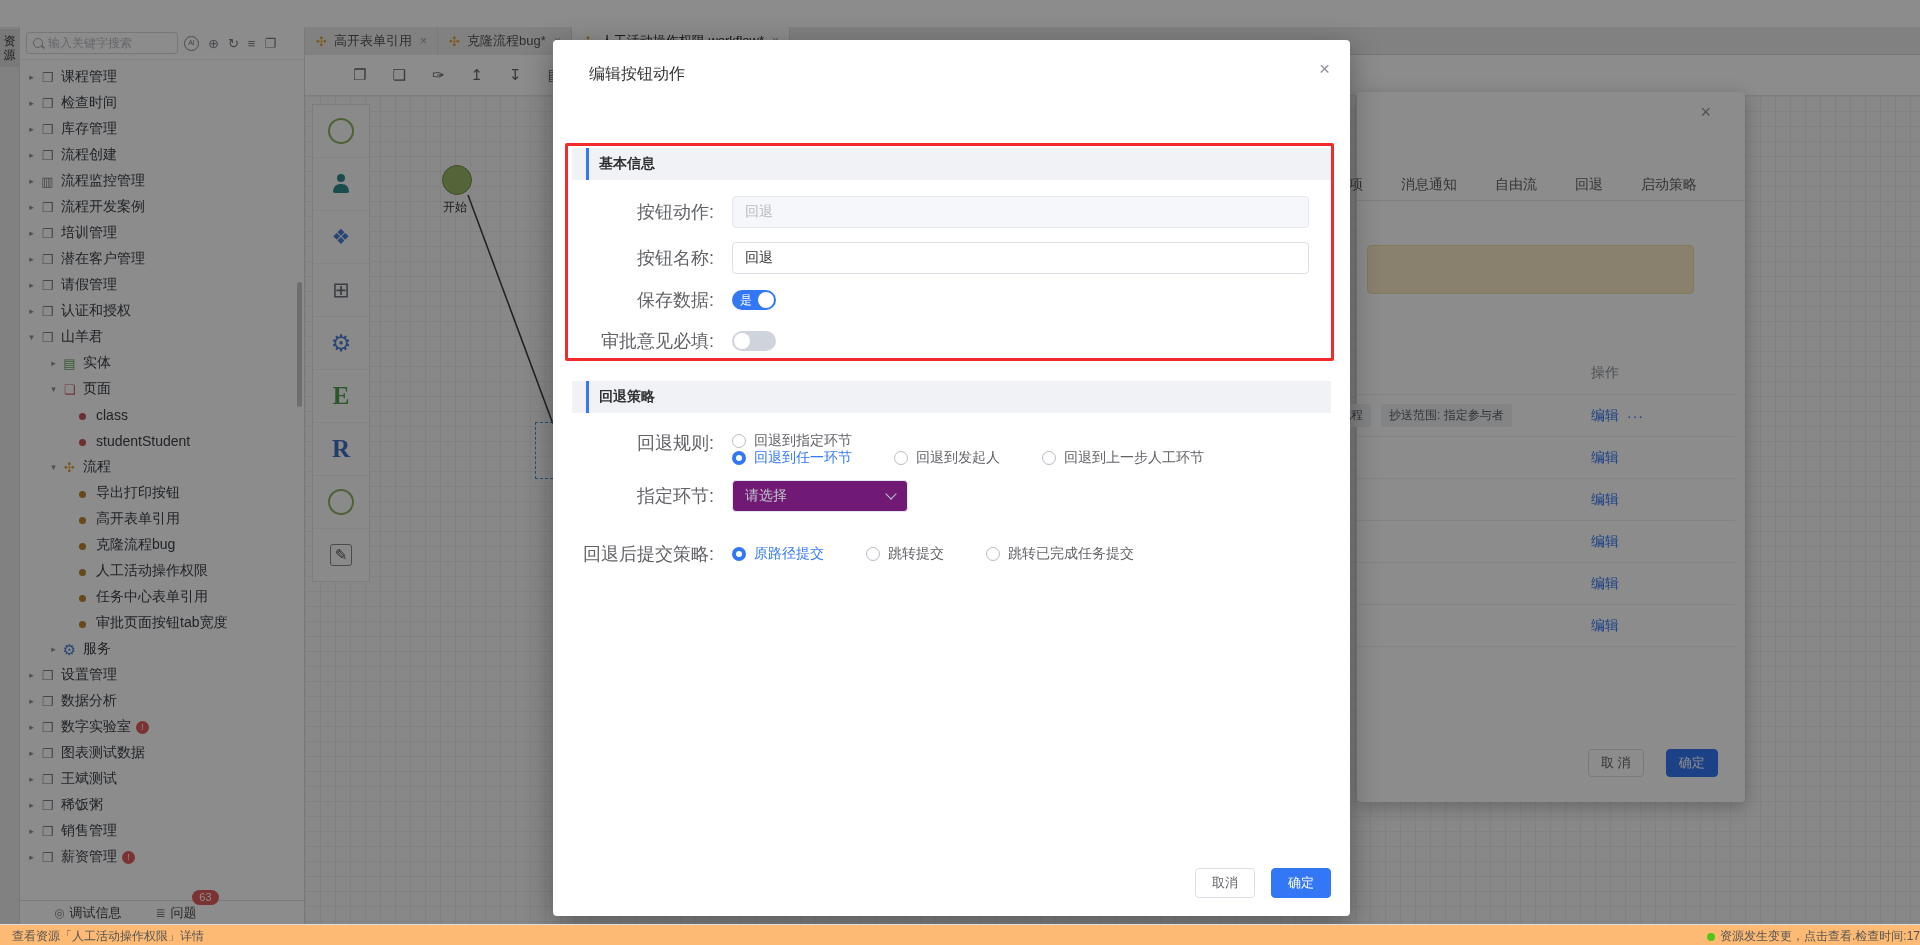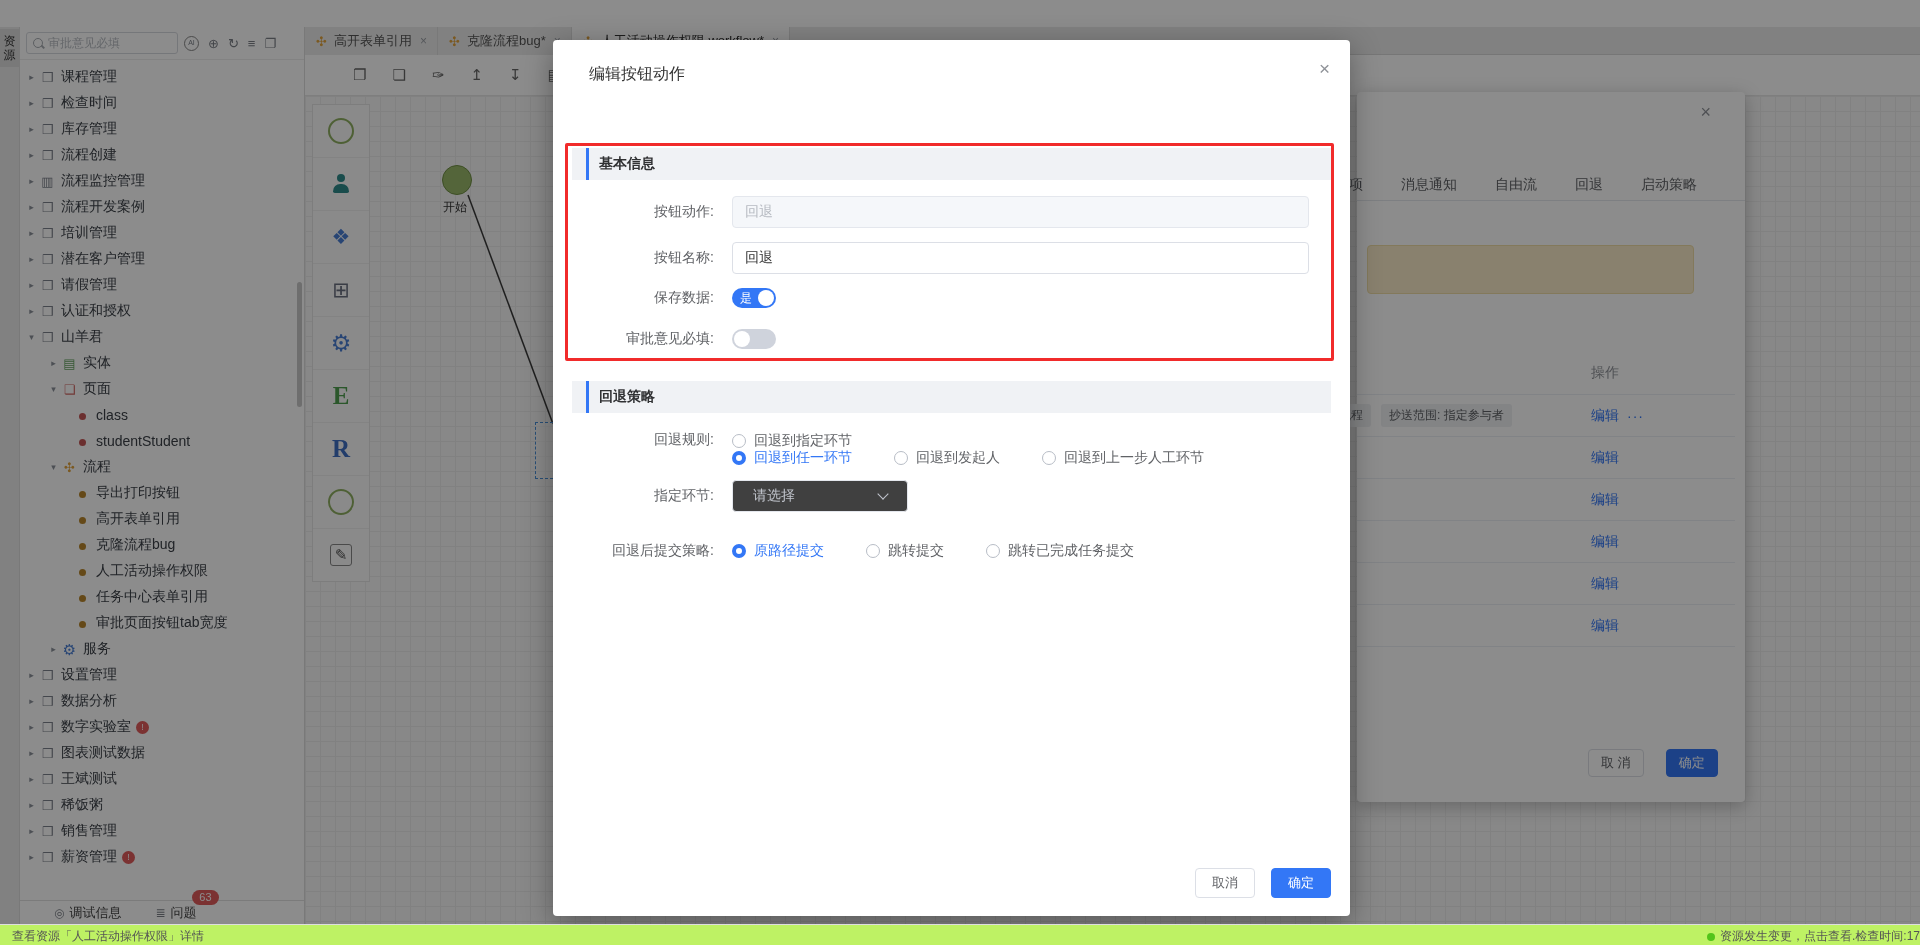--- a/index.html
+++ b/index.html
@@ -101,65 +101,65 @@
   .modal{position:absolute;left:553px;top:40px;width:797px;height:876px;background:#fff;border-radius:4px;
          box-shadow:0 8px 30px rgba(0,0,0,.35);z-index:60;}
   .m-title{position:absolute;left:36px;top:24px;font-size:16px;color:#333;}
   .m-close{position:absolute;right:20px;top:18px;font-size:19px;color:#909399;cursor:pointer;}
   .annotation{position:absolute;left:12px;top:103px;width:769px;height:218px;border:3px solid #f12b2b;border-radius:2px;
               z-index:70;pointer-events:none;box-sizing:border-box;}
   .sec-hdr{position:absolute;left:19px;width:759px;height:32px;background:#f0f2f5;display:flex;align-items:center;box-sizing:border-box;padding-left:14px;}
   .sec-hdr::before{content:"";width:3px;height:32px;background:#3377f6;margin-right:10px;flex:none;}
   .sec-hdr .sec-t{font-weight:bold;font-size:14px;color:#303133;}
   .frow{position:absolute;left:19px;right:19px;display:flex;align-items:center;}
-  .flabel{width:142px;text-align:right;font-size:14px;color:#606266;flex:none;}
+  .flabel{width:142px;text-align:right;font-size:18px;color:#606266;flex:none;}
   .fctl{margin-left:18px;display:flex;align-items:center;}
   .inp{width:577px;height:32px;border:1px solid #dcdfe6;border-radius:4px;font-size:14px;color:#333;padding:0 12px;
        display:flex;align-items:center;background:#fff;box-sizing:border-box;}
   .inp.disabled{background:#f5f7fa;color:#b6bac1;border-color:#e4e7ed;}
   .switch{width:44px;height:20px;border-radius:10px;position:relative;cursor:pointer;}
   .switch.on{background:#3377f6;}
   .switch.on .knob{position:absolute;right:2px;top:2px;width:16px;height:16px;border-radius:50%;background:#fff;}
   .switch.on .ontext{position:absolute;left:8px;top:3px;color:#fff;font-size:12px;line-height:14px;}
   .switch.off{background:#cfd3dc;}
   .switch.off .knob{position:absolute;left:2px;top:2px;width:16px;height:16px;border-radius:50%;background:#fff;}
   .radio{display:inline-flex;align-items:center;font-size:14px;color:#606266;margin-right:42px;cursor:pointer;white-space:nowrap;}
   .rb{width:14px;height:14px;border:1px solid #b8bdc6;border-radius:50%;margin-right:8px;background:#fff;box-sizing:border-box;flex:none;}
   .radio.sel{color:#3377f6;}
   .radio.sel .rb{border:4px solid #3377f6;}
-  .sel-input{width:176px;height:32px;background:#404040;border:1px solid #e4e7ed;border-radius:4px;color:#c0c4cc;font-size:14px;
-             display:flex;align-items:center;justify-content:space-between;padding:0 20px;box-sizing:border-box;cursor:not-allowed;}
+  .sel-input{width:176px;height:32px;background:#701a75;border:1px solid #e4e7ed;border-radius:4px;color:#c0c4cc;font-size:14px;
+             display:flex;align-items:center;justify-content:space-between;padding:0 12px;box-sizing:border-box;cursor:not-allowed;}
   .chev{width:7px;height:7px;border-right:1.5px solid #c0c4cc;border-bottom:1.5px solid #c0c4cc;transform:rotate(45deg);margin-top:-4px;}
   .btn{height:30px;padding:0 16px;border-radius:4px;font-size:13px;display:inline-flex;align-items:center;cursor:pointer;box-sizing:border-box;white-space:nowrap;}
   .btn.plain{border:1px solid #dcdfe6;color:#606266;background:#fff;}
   .btn.primary{background:#3377f6;color:#fff;border:1px solid #3377f6;}
   .btn.small{height:28px;padding:0 12px;}
   .m-footer{position:absolute;right:19px;bottom:18px;display:flex;gap:16px;}
   
-  .statusbar{position:absolute;left:0;right:0;bottom:0;height:20px;background:#bef264;border-top:1px solid #dedede;z-index:100;
+  .statusbar{position:absolute;left:0;right:0;bottom:0;height:20px;background:#fdba74;border-top:1px solid #dedede;z-index:100;
              font-size:12px;color:#555;}
   .status-left{position:absolute;left:12px;top:3px;white-space:nowrap;}
   .status-right{position:absolute;left:1707px;top:3px;white-space:nowrap;display:flex;align-items:center;gap:5px;}
   .gdot{width:8px;height:8px;border-radius:50%;background:#52c41a;flex:none;}
 </style>
 </head>
 <body>
 
 <div class="root">
 
 
   <div class="activity">
     <div class="act-item">资源</div>
   </div>
 
   <div class="sidebar">
     <div class="searchrow">
       <div class="searchbox">
         <span class="mag"></span>
-        <span>审批意见必填</span>
+        <span>输入关键字搜索</span>
       </div>
       <span class="sicons">
         <span class="si-ai">AI</span>
           <span>⊕</span>
           <span>↻</span>
           <span>≡</span>
           <span>❐</span>
       </span>
     </div>
     <div class="tree">

